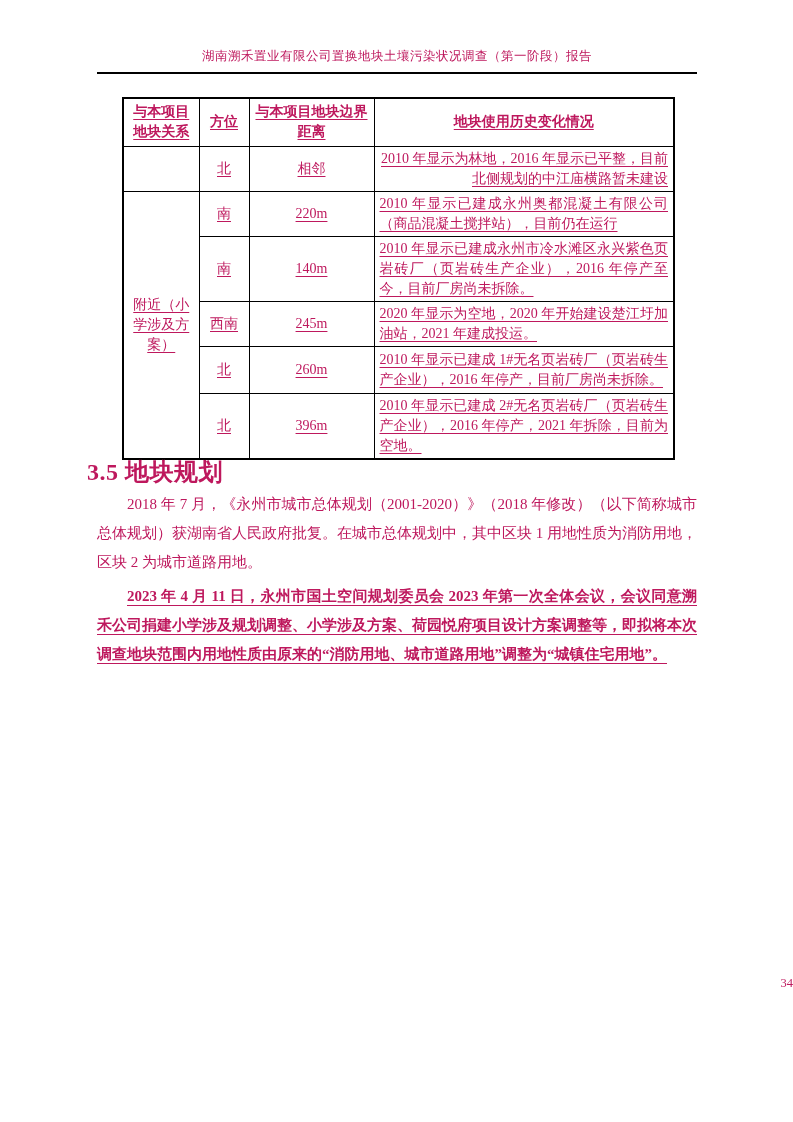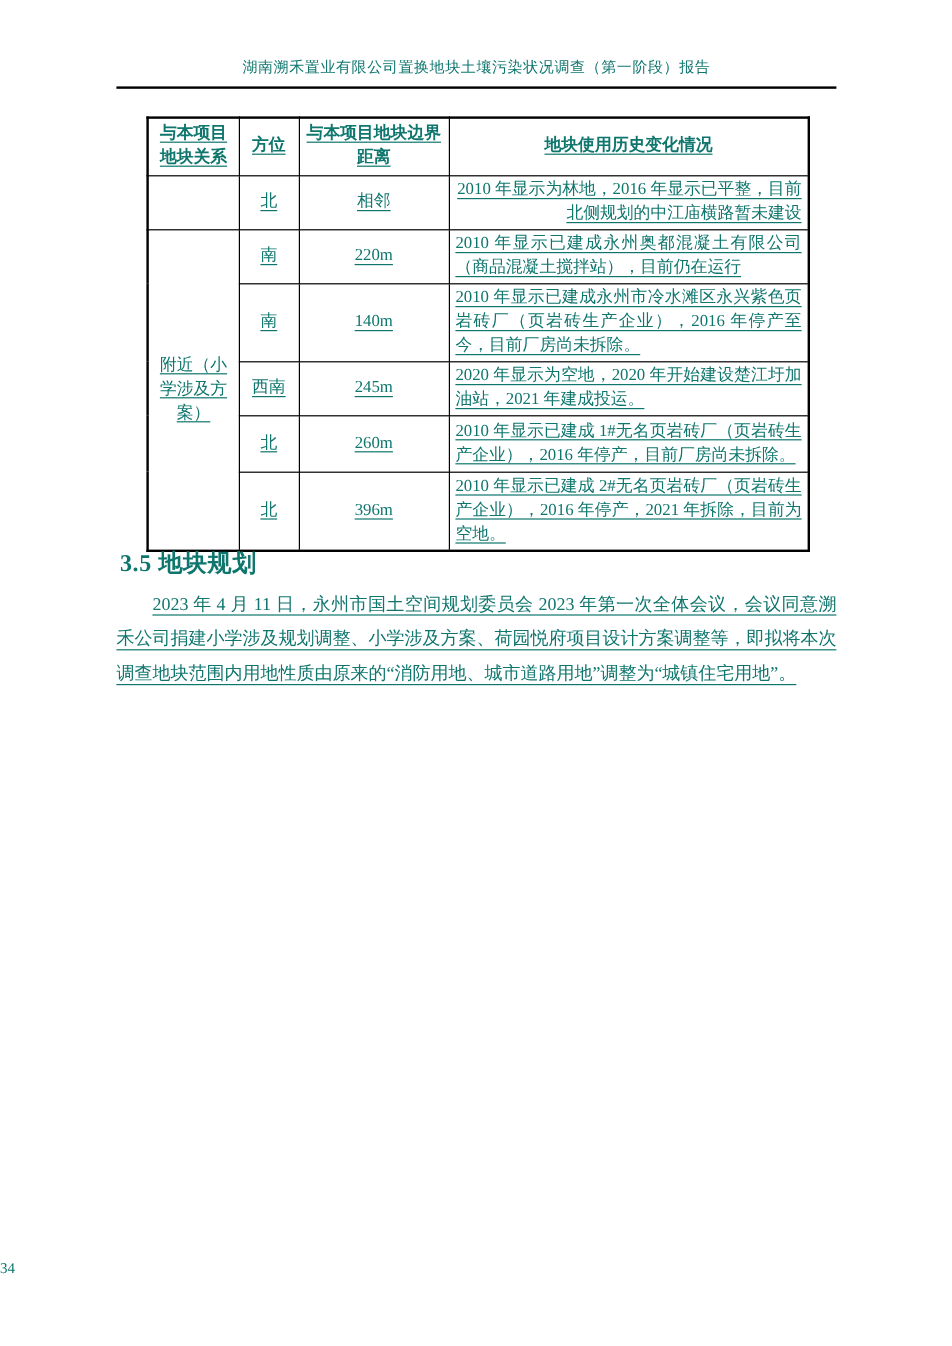--- a/index.html
+++ b/index.html
@@ -5,21 +5,21 @@
   html, body {
     margin: 0;
     padding: 0;
     background: #ffffff;
   }
   .page {
     position: relative;
     width: 793px;
     height: 1122px;
     background: #ffffff;
-    color: #0f766e;
+    color: #be185d;
     font-family: "Liberation Serif", "DejaVu Serif", serif;
     overflow: hidden;
   }
 
   
   .doc-header {
     position: absolute;
     top: 48px;
     left: 97px;
     width: 600px;
@@ -65,22 +65,22 @@
   tr.h-r1 { height: 44px; }
   tr.h-r2 { height: 61px; }
   tr.h-r3 { height: 45px; margin-left: 43px; }
   tr.h-r4 { height: 47px; }
   tr.h-r5 { height: 63px; }
 
   
   .section-heading {
     position: absolute;
     top: 456px;
-    left: 100px;
-    font-size: 20px;
+    left: 87px;
+    font-size: 24px;
     font-weight: bold;
     letter-spacing: 0.5px;
   }
   .body-text {
     position: absolute;
     top: 490px;
     left: 97px;
     width: 600px;
     font-size: 15px;
     line-height: 29px;
@@ -95,24 +95,24 @@
     font-weight: bold;
   }
   .underlined {
     text-decoration: underline;
     text-underline-offset: 4px;
   }
 
   
   .doc-footer {
     position: absolute;
-    top: 1050px;
+    top: 976px;
     left: 0;
     width: 793px;
-    text-align: left;
+    text-align: right;
     font-size: 12.5px;
   }
 </style>
 </head>
 <body>
 
 <div class="page">
 
   <div class="doc-header">
     <span>湖南溯禾置业有限公司置换地块土壤污染状况调查（第一阶段）报告</span>
@@ -165,20 +165,21 @@
         <td class="cell-center">北</td>
         <td class="cell-center">396m</td>
         <td class="cell-history">2010 年显示已建成 2#无名页岩砖厂（页岩砖生产企业），2016 年停产，2021 年拆除，目前为空地。</td>
       </tr>
     </tbody>
   </table>
 
   <div class="section-heading">3.5 地块规划</div>
 
   <div class="body-text">
+    <p>2018 年 7 月，《永州市城市总体规划（2001-2020）》（2018 年修改）（以下简称城市总体规划）获湖南省人民政府批复。在城市总体规划中，其中区块 1 用地性质为消防用地，区块 2 为城市道路用地。</p>
     <p class="underlined">2023 年 4 月 11 日，永州市国土空间规划委员会 2023 年第一次全体会议，会议同意溯禾公司捐建小学涉及规划调整、小学涉及方案、荷园悦府项目设计方案调整等，即拟将本次调查地块范围内用地性质由原来的“消防用地、城市道路用地”调整为“城镇住宅用地”。</p>
   </div>
 
   <div class="doc-footer">
     <span>34</span>
   </div>
 
 </div>
 
 </body></html>

